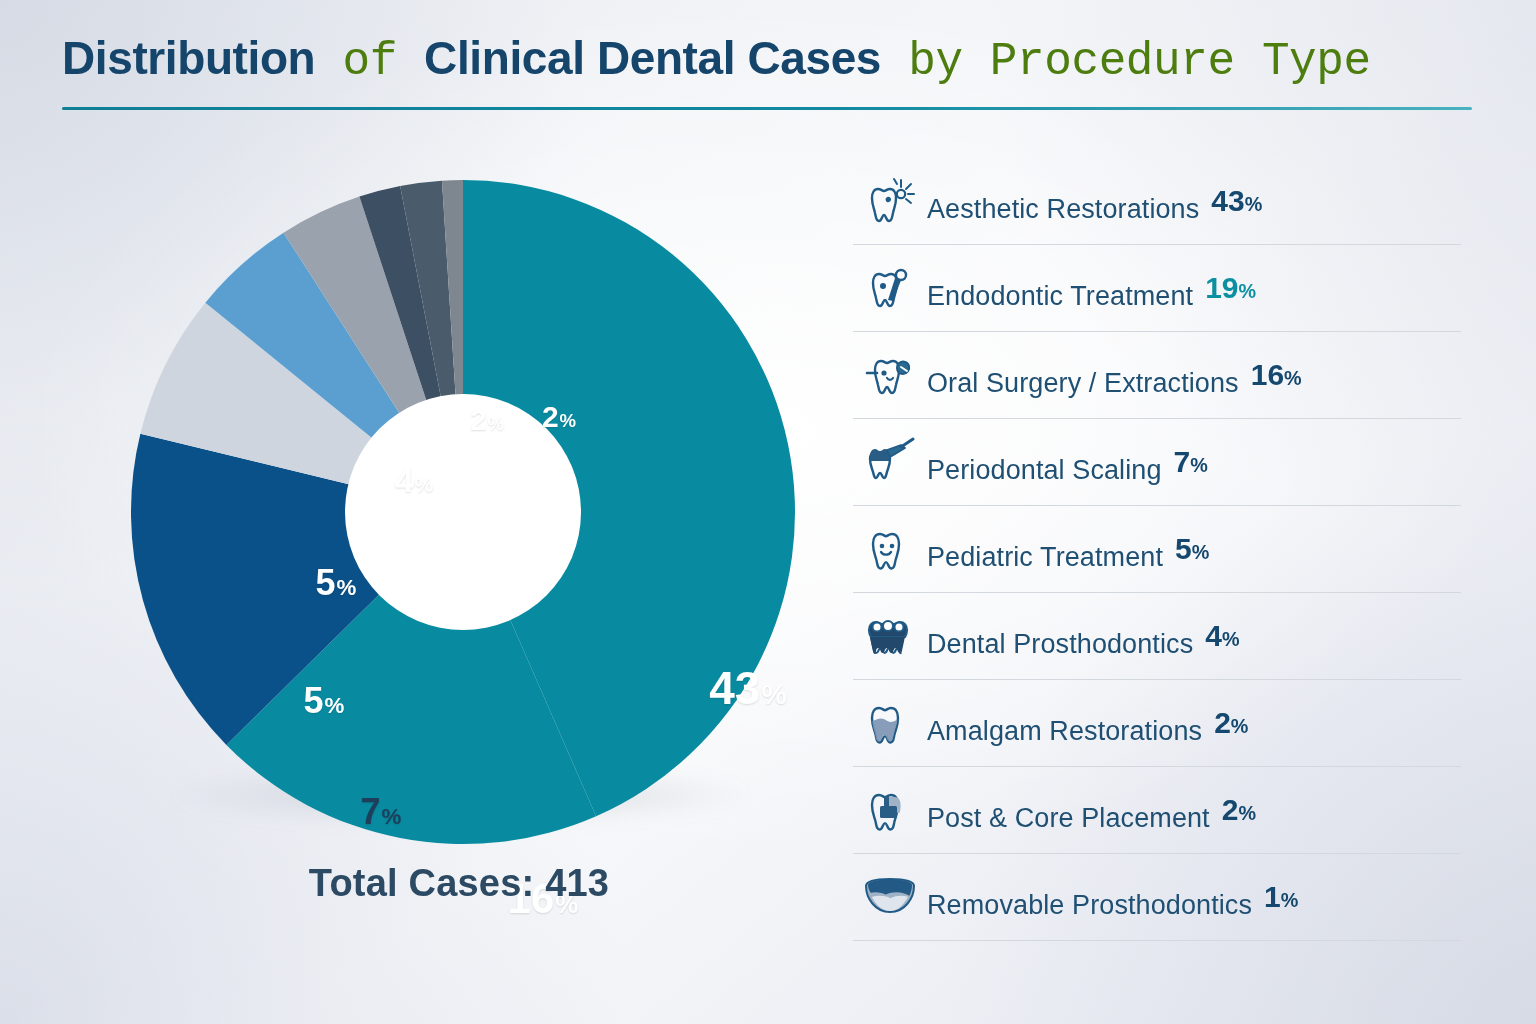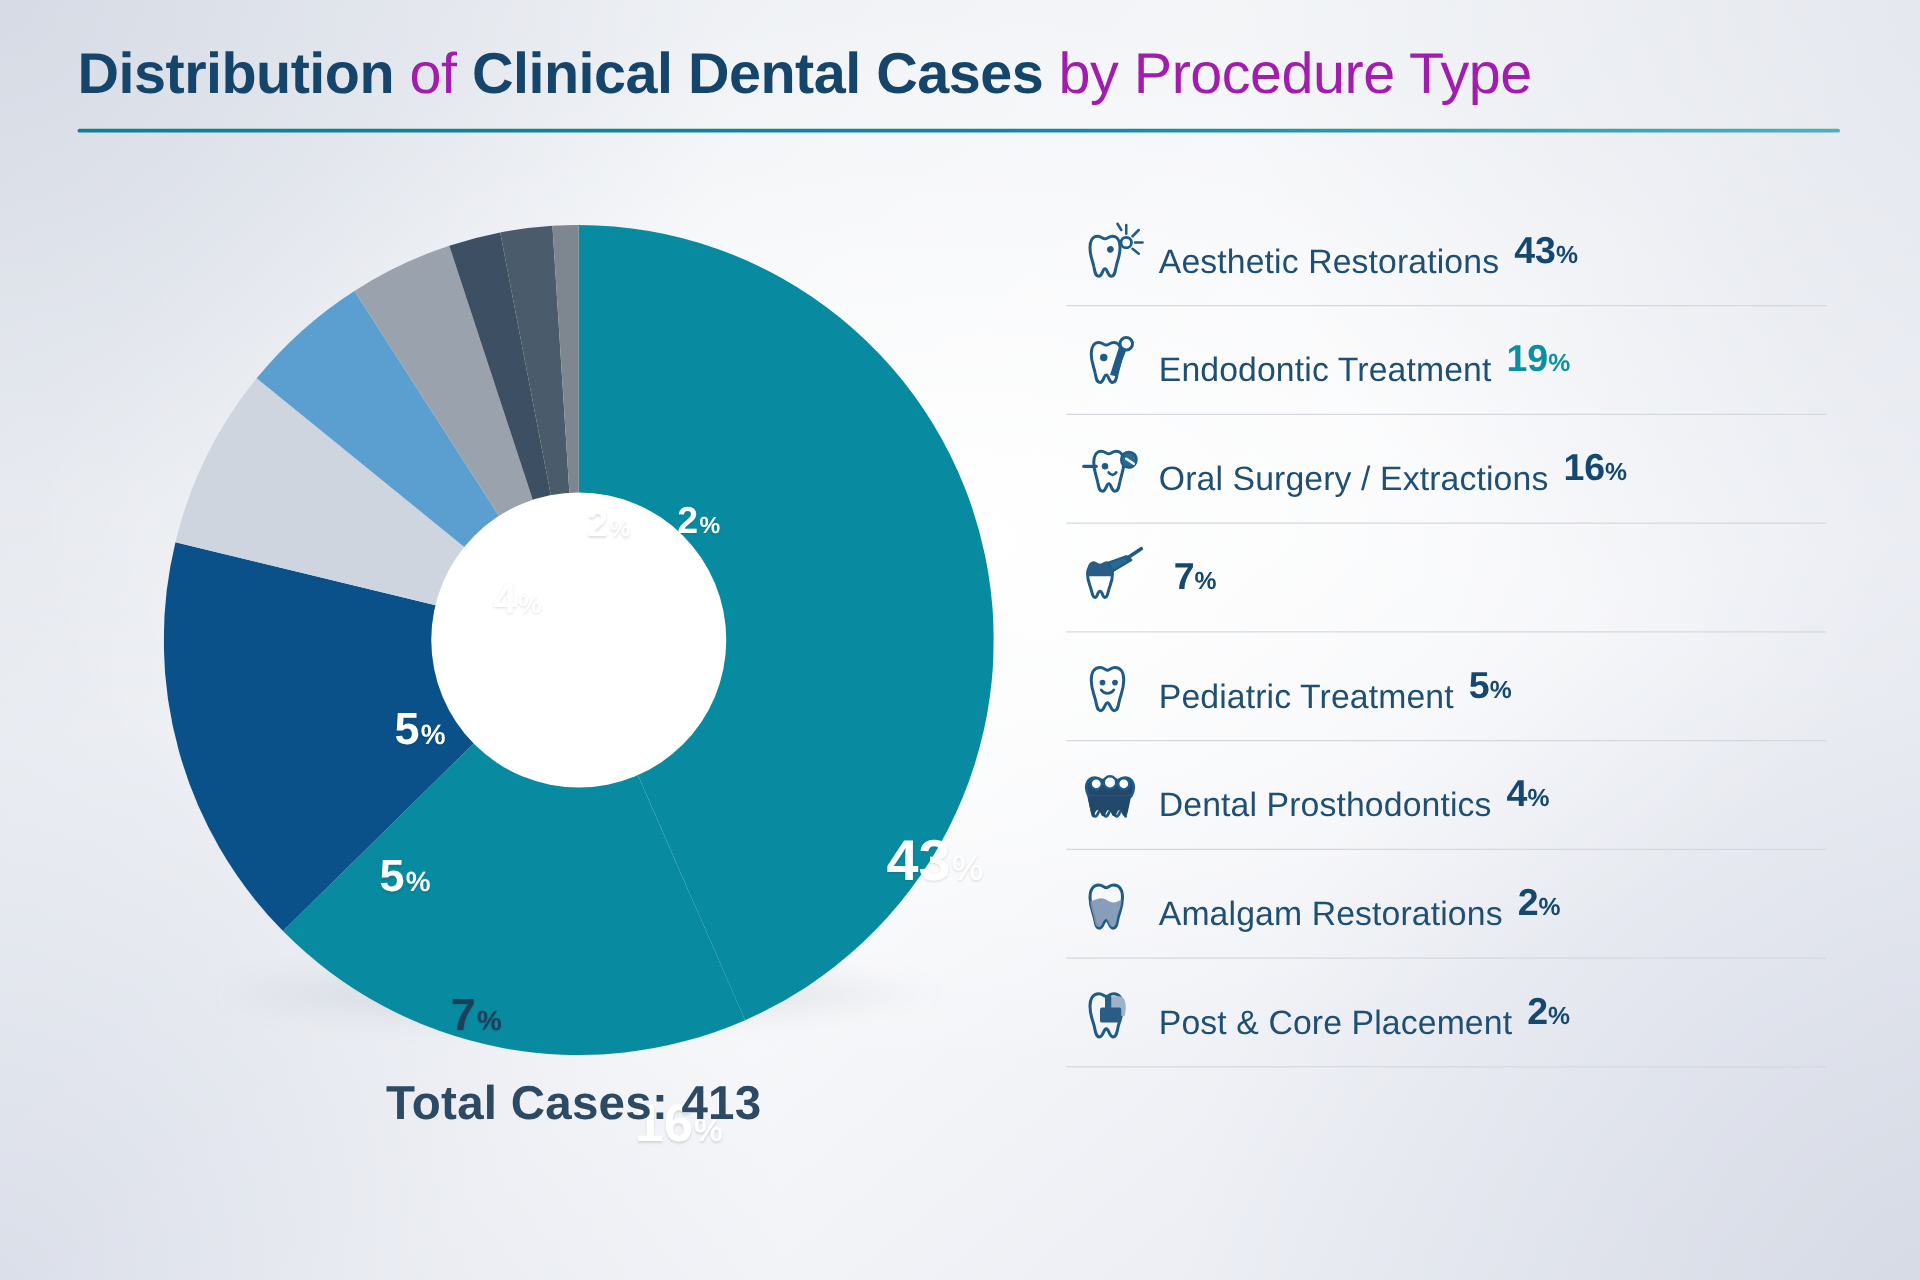--- a/index.html
+++ b/index.html
@@ -37,21 +37,21 @@
     width: 1412px;
   }
   .title {
     font-size: 46px;
     letter-spacing: -0.4px;
     color: #1b4f72;
     white-space: nowrap;
     line-height: 1.12;
   }
   .title .b { font-weight: 700; color: #15456b; }
-  .title .l { font-weight: 400; color: #a21caf; }
+  .title .l { font-weight: 400; color: #4d7c0f; font-family: Liberation Mono, monospace; }
   .title-rule {
     margin-top: 18px;
     height: 3px;
     width: 1410px;
     background: linear-gradient(90deg, #0f7f96 0%, #1189a1 55%, #4bb0bf 100%);
     border-radius: 2px;
   }
 
   
   .chart-area {
@@ -237,20 +237,21 @@
     </div>
     <div class="legend-row">
       <div class="legend-icon">
         <svg width="54" height="52" viewBox="0 0 54 52">
       <path d="M12 16c-3 0-5 3-5 7 0 6 2 9 3 13 1 3 1 6 3 6s2-5 4-5 2 5 4 5 2-3 3-6c1-4 3-7 3-13 0-4-2-7-5-7-2 0-3 2-5 2s-3-2-5-2z" fill="none" stroke="#1f5b86" stroke-width="2.4" stroke-linejoin="round"></path>
       <path d="M7 20c0-4 2-7 5-7 2 0 3 2 5 2s3-2 5-2c3 0 5 3 5 7 0 2-.3 3.6-.7 5H7.7C7.3 23.6 7 22 7 20z" fill="#2a5d85"></path>
       <path d="M24 14l14-5 4 3-15 9z" fill="#2a6b92" stroke="#1f5b86" stroke-width="1.8" stroke-linejoin="round"></path>
       <line x1="38" y1="11" x2="50" y2="3" stroke="#1f5b86" stroke-width="3" stroke-linecap="round"></line>
     </svg>
       </div>
+      <span class="legend-text">Periodontal Scaling</span>
       <span class="legend-value" style="color: rgb(20, 72, 110);"><span>7</span><span class="pct">%</span></span>
     </div>
     <div class="legend-row">
       <div class="legend-icon">
         <svg width="52" height="52" viewBox="0 0 52 52">
       <path d="M16 11c-4.5 0-7 4-7 10 0 7.5 2.2 11 3.4 16 1.1 4.4 1.1 8.5 4.2 8.5 3 0 3.2-6.4 5.4-6.4s2.4 6.4 5.4 6.4c3.1 0 3.1-4.1 4.2-8.5 1.2-5 3.4-8.5 3.4-16 0-6-2.5-10-7-10-3.2 0-4.4 2.2-6 2.2s-2.8-2.2-6-2.2z" fill="none" stroke="#1f5b86" stroke-width="2.4" stroke-linejoin="round"></path>
       <circle cx="18" cy="23" r="2.3" fill="#1f5b86"></circle>
       <circle cx="28" cy="23" r="2.3" fill="#1f5b86"></circle>
       <path d="M17 29c2.6 3.6 7.4 3.6 10 0" fill="none" stroke="#1f5b86" stroke-width="2.3" stroke-linecap="round"></path>
     </svg>
@@ -287,13 +288,24 @@
         <svg width="52" height="52" viewBox="0 0 52 52">
       <path d="M15 11c-4.5 0-7 4-7 10 0 7.5 2.2 11 3.4 16 1.1 4.4 1.1 8.5 4.2 8.5 3 0 3.2-6.4 5.4-6.4s2.4 6.4 5.4 6.4c3.1 0 3.1-4.1 4.2-8.5 1.2-5 3.4-8.5 3.4-16 0-6-2.5-10-7-10-3.2 0-4.4 2.2-6 2.2s-2.8-2.2-6-2.2z" fill="none" stroke="#1f5b86" stroke-width="2.4" stroke-linejoin="round"></path>
       <path d="M22 13h9c3.6 0 5.6 3.2 5.6 8.6 0 3-.4 5.2-.9 7.2H22z" fill="#9fb2c6"></path>
       <rect x="16" y="22" width="17" height="12" rx="1.5" fill="#2a5d85"></rect>
       <rect x="20" y="12" width="5" height="12" rx="1.5" fill="#2a5d85"></rect>
     </svg>
       </div>
       <span class="legend-text">Post &amp; Core Placement</span>
       <span class="legend-value" style="color: rgb(20, 72, 110);"><span>2</span><span class="pct">%</span></span>
     </div>
+    <div class="legend-row">
+      <div class="legend-icon">
+        <svg width="58" height="42" viewBox="0 0 58 42">
+      <path d="M5 10c0-4 6-7 24-7s24 3 24 7c0 12-9 26-24 26S5 22 5 10z" fill="#9fb2c6" stroke="#1f5b86" stroke-width="2"></path>
+      <path d="M7 9c0-3 6-5.5 22-5.5S51 6 51 9c0 3.6-1 7.4-2.6 10.8-3.6-2.4-8-3.6-13-3.6-3.6 0-7.2.7-10.6 2.4-3.4-1.7-7-2.4-10.6-2.4-1.6 0-3.2.2-4.7.5C8.2 14.2 7 11.6 7 9z" fill="#235a85"></path>
+      <path d="M10.5 21c2.6-.8 5.4-1.2 8.4-1.2 3.6 0 7.2.7 10.6 2.4 3.4-1.7 7-2.4 10.6-2.4 2.4 0 4.7.3 6.8.9-3.9 8-10.4 14.3-18 14.3-7.4 0-13.8-5.9-17.8-13.6-.2-.1-.4-.3-.6-.4z" fill="#dfe5ec"></path>
+    </svg>
+      </div>
+      <span class="legend-text">Removable Prosthodontics</span>
+      <span class="legend-value" style="color: rgb(20, 72, 110);"><span>1</span><span class="pct">%</span></span>
+    </div>
   </div>
 
 </body></html>

